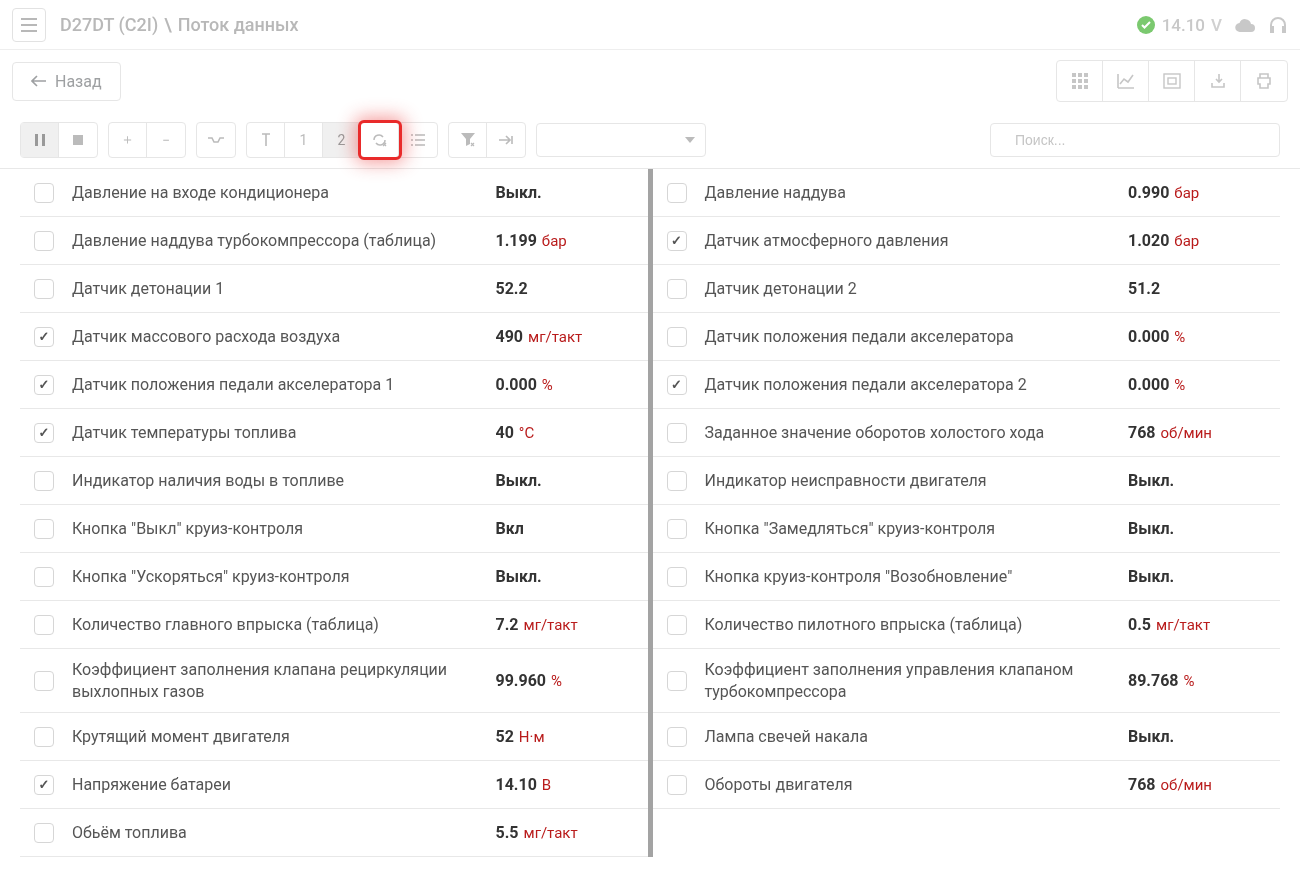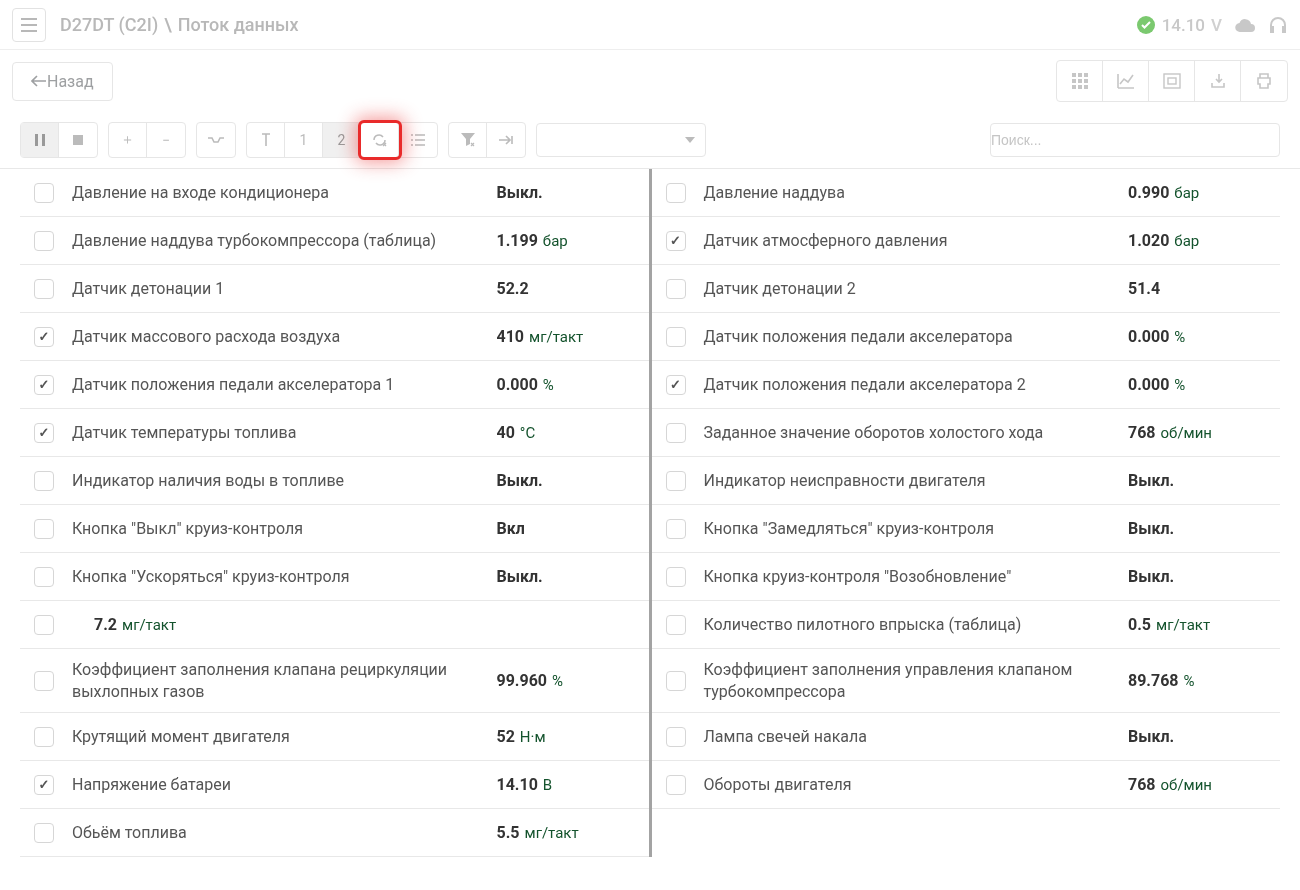--- a/index.html
+++ b/index.html
@@ -3,47 +3,47 @@
 <meta charset="utf-8">
 <style>
 * { box-sizing: border-box; margin: 0; padding: 0; }
 body { font-family: -apple-system, "Segoe UI", Roboto, Arial, sans-serif; font-size: 15px; color: #444; background: #fff; width: 1300px; height: 890px; overflow: hidden; }
 .topbar { height: 50px; display: flex; align-items: center; padding: 0 12px; border-bottom: 1px solid #eee; }
 .menu-btn { width: 34px; height: 34px; border: 1px solid #e2e2e2; border-radius: 4px; display: flex; align-items: center; justify-content: center; cursor: pointer; color: #b8b8b8; margin-right: 14px; background: #fff; }
 .breadcrumb { color: #b8b8b8; font-size: 18px; font-weight: 500; display: flex; align-items: center; gap: 6px; }
 .topright { margin-left: auto; display: flex; align-items: center; gap: 12px; color: #c8c8c8; }
 .voltage { display: flex; align-items: center; gap: 6px; font-size: 17px; font-weight: 500; }
 .actionbar { height: 62px; display: flex; align-items: center; padding: 0 12px; }
-.back-btn { padding: 9px 18px; border: 1px solid #e6e6e6; border-radius: 4px; display: flex; align-items: center; cursor: pointer; color: #9ea0a2; font-size: 16px; background: #fff; }
+.back-btn { padding: 9px 18px; border: 1px solid #e6e6e6; border-radius: 4px; display: flex; align-items: center; gap: 8px; cursor: pointer; color: #9ea0a2; font-size: 16px; background: #fff; }
 .right-icons { margin-left: auto; display: flex; border: 1px solid #e6e6e6; border-radius: 4px; }
 .right-icons .iconbtn { width: 46px; height: 40px; border-right: 1px solid #e6e6e6; display: flex; align-items: center; justify-content: center; color: #c6c6c6; cursor: pointer; }
 .right-icons .iconbtn:last-child { border-right: none; }
 .toolbar2 { height: 56px; display: flex; align-items: center; padding: 0 20px; gap: 10px; }
 .btngroup { display: flex; border: 1px solid #e6e6e6; border-radius: 4px; }
 .btngroup .tb { width: 38px; height: 34px; border-right: 1px solid #e6e6e6; display: flex; align-items: center; justify-content: center; color: #bbb; cursor: pointer; font-size: 14px; }
 .btngroup .tb:last-child { border-right: none; }
 .tb.active { background: #f0f0f0; color: #999; }
 .tb.highlighted { outline: 3px solid #e92a2a; box-shadow: 0 0 18px 6px rgba(233,42,42,0.45); position: relative; z-index: 5; border-radius: 3px; }
 .dropdown { width: 170px; height: 34px; border: 1px solid #e6e6e6; border-radius: 4px; display: flex; align-items: center; justify-content: flex-end; padding: 0 10px; color: #bbb; cursor: pointer; }
 .search { margin-left: auto; width: 290px; }
-.search input { width: 100%; height: 34px; border: 1px solid #e6e6e6; border-radius: 4px; padding: 0 0; font-size: 14px; color: #777; }
+.search input { width: 100%; height: 34px; border: 1px solid #e6e6e6; border-radius: 4px; padding: 0 24px; font-size: 14px; color: #777; }
 .search input::placeholder { color: #c5c5c5; }
 .datawrap { height: 718px; overflow-y: auto; border-top: 1px solid #e8e8e8; position: relative; padding: 0 20px; }
 .datawrap::-webkit-scrollbar { width: 10px; }
 .datawrap::-webkit-scrollbar-thumb { background: #c8c8c8; border-radius: 5px; }
 .cols { display: flex; }
 .col { flex: 1; }
-.col:first-child { border-right: 3px solid #a3a3a3; }
+.col:first-child { border-right: 5px solid #a3a3a3; }
 .row { display: flex; align-items: center; min-height: 48px; padding: 10px 14px 10px 14px; border-bottom: 1px solid #e8e8e8; }
 .cb { width: 20px; height: 20px; border: 1px solid #d6d6d6; border-radius: 4px; flex-shrink: 0; margin-right: 18px; display: flex; align-items: center; justify-content: center; cursor: pointer; color: #555; font-size: 13px; }
 .cb.checked::before { content: "✓"; font-weight: bold; }
 .label { flex: 1; color: #555; font-size: 16px; line-height: 1.35; padding-right: 10px; }
 .value { width: 160px; display: flex; align-items: baseline; gap: 5px; }
 .value .num { font-weight: 700; color: #333; font-size: 16px; padding-left: 22px; }
-.value .unit { color: #14532d; font-size: 15px; }
+.value .unit { color: #b91c1c; font-size: 15px; }
 svg { display: block; }
 </style>
 </head>
 <body>
 
 <div class="topbar">
   <div class="menu-btn">
     <svg width="16" height="14" viewBox="0 0 16 14">
         <path stroke="currentColor" stroke-width="2" d="M0 1h16M0 7h16M0 13h16"></path>
       </svg>
@@ -218,21 +218,21 @@
           <div class="cb"></div>
           <div class="label">Датчик детонации 1</div>
           <div class="value">
             <span class="num">52.2</span>
           </div>
         </div>
         <div class="row">
           <div class="cb checked"></div>
           <div class="label">Датчик массового расхода воздуха</div>
           <div class="value">
-            <span class="num">410</span>
+            <span class="num">490</span>
             <span class="unit">мг/такт</span>
           </div>
         </div>
         <div class="row">
           <div class="cb checked"></div>
           <div class="label">Датчик положения педали акселератора 1</div>
           <div class="value">
             <span class="num">0.000</span>
             <span class="unit">%</span>
           </div>
@@ -261,20 +261,21 @@
         </div>
         <div class="row">
           <div class="cb"></div>
           <div class="label">Кнопка "Ускоряться" круиз-контроля</div>
           <div class="value">
             <span class="num">Выкл.</span>
           </div>
         </div>
         <div class="row">
           <div class="cb"></div>
+          <div class="label">Количество главного впрыска (таблица)</div>
           <div class="value">
             <span class="num">7.2</span>
             <span class="unit">мг/такт</span>
           </div>
         </div>
         <div class="row">
           <div class="cb"></div>
           <div class="label">Коэффициент заполнения клапана рециркуляции выхлопных газов</div>
           <div class="value">
             <span class="num">99.960</span>
@@ -320,21 +321,21 @@
           <div class="label">Датчик атмосферного давления</div>
           <div class="value">
             <span class="num">1.020</span>
             <span class="unit">бар</span>
           </div>
         </div>
         <div class="row">
           <div class="cb"></div>
           <div class="label">Датчик детонации 2</div>
           <div class="value">
-            <span class="num">51.4</span>
+            <span class="num">51.2</span>
           </div>
         </div>
         <div class="row">
           <div class="cb"></div>
           <div class="label">Датчик положения педали акселератора</div>
           <div class="value">
             <span class="num">0.000</span>
             <span class="unit">%</span>
           </div>
         </div>

